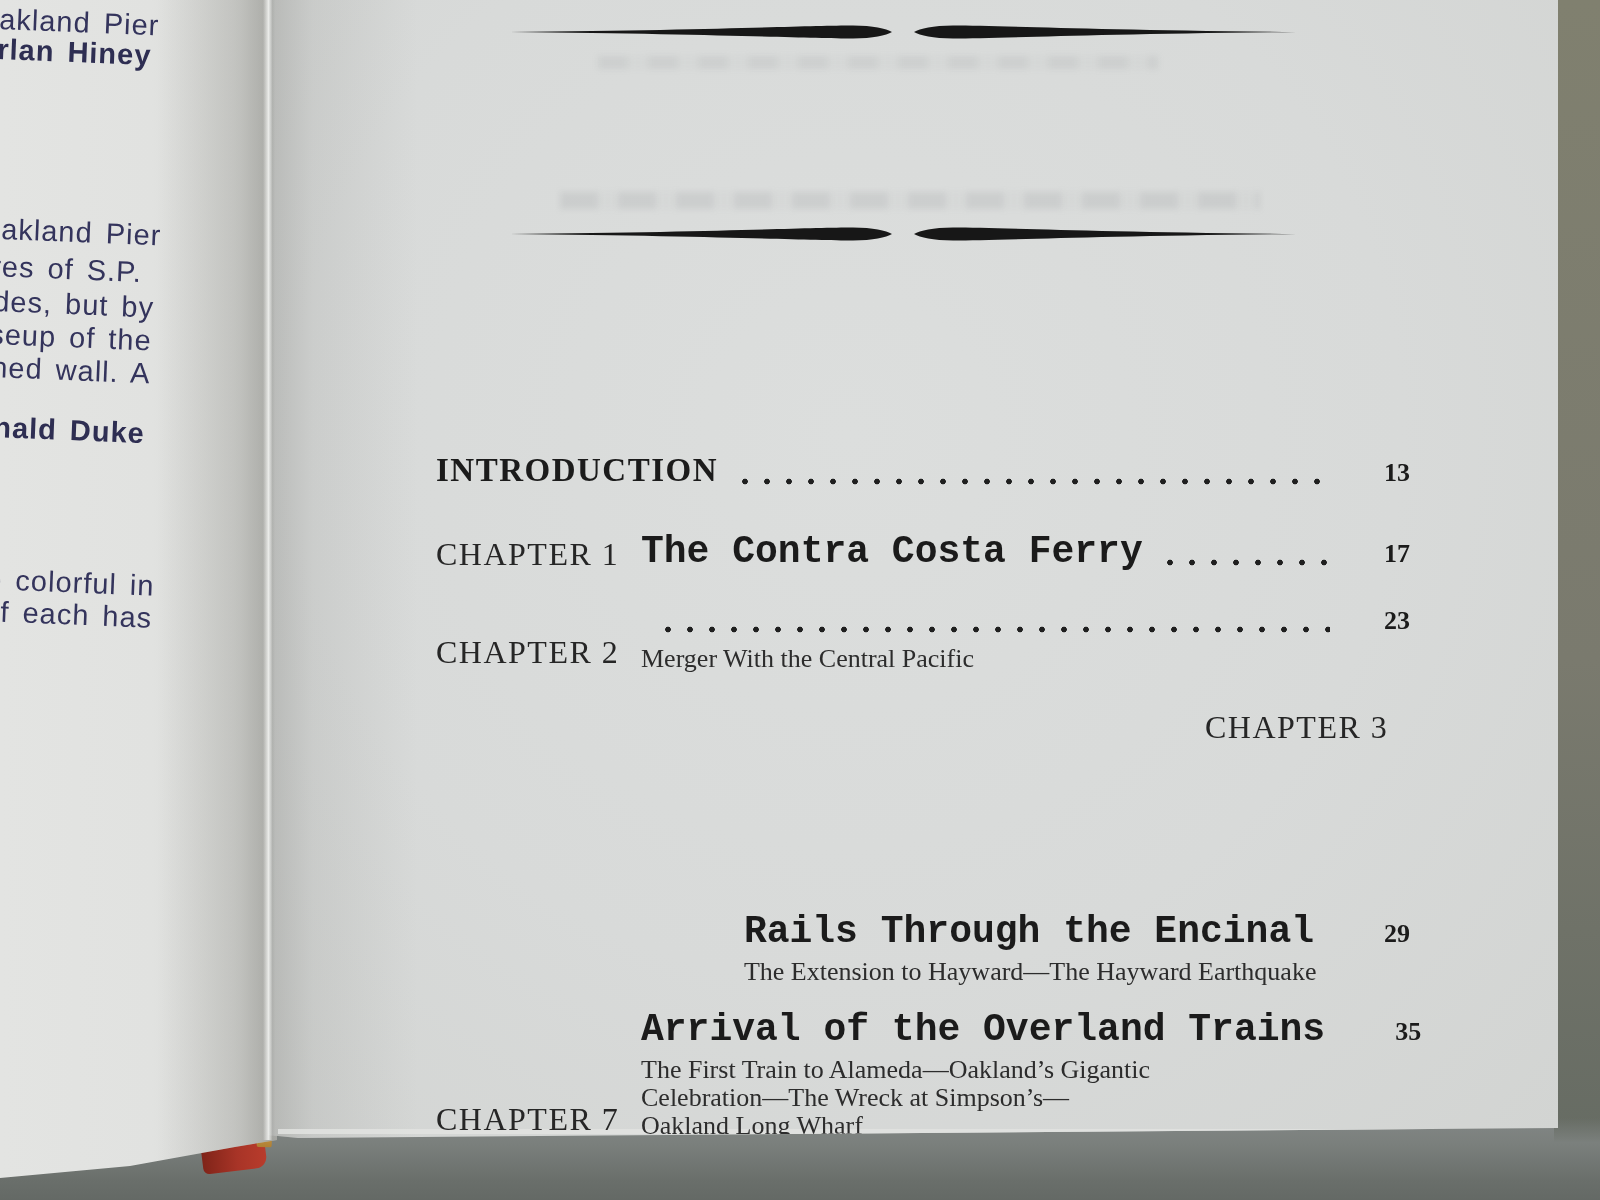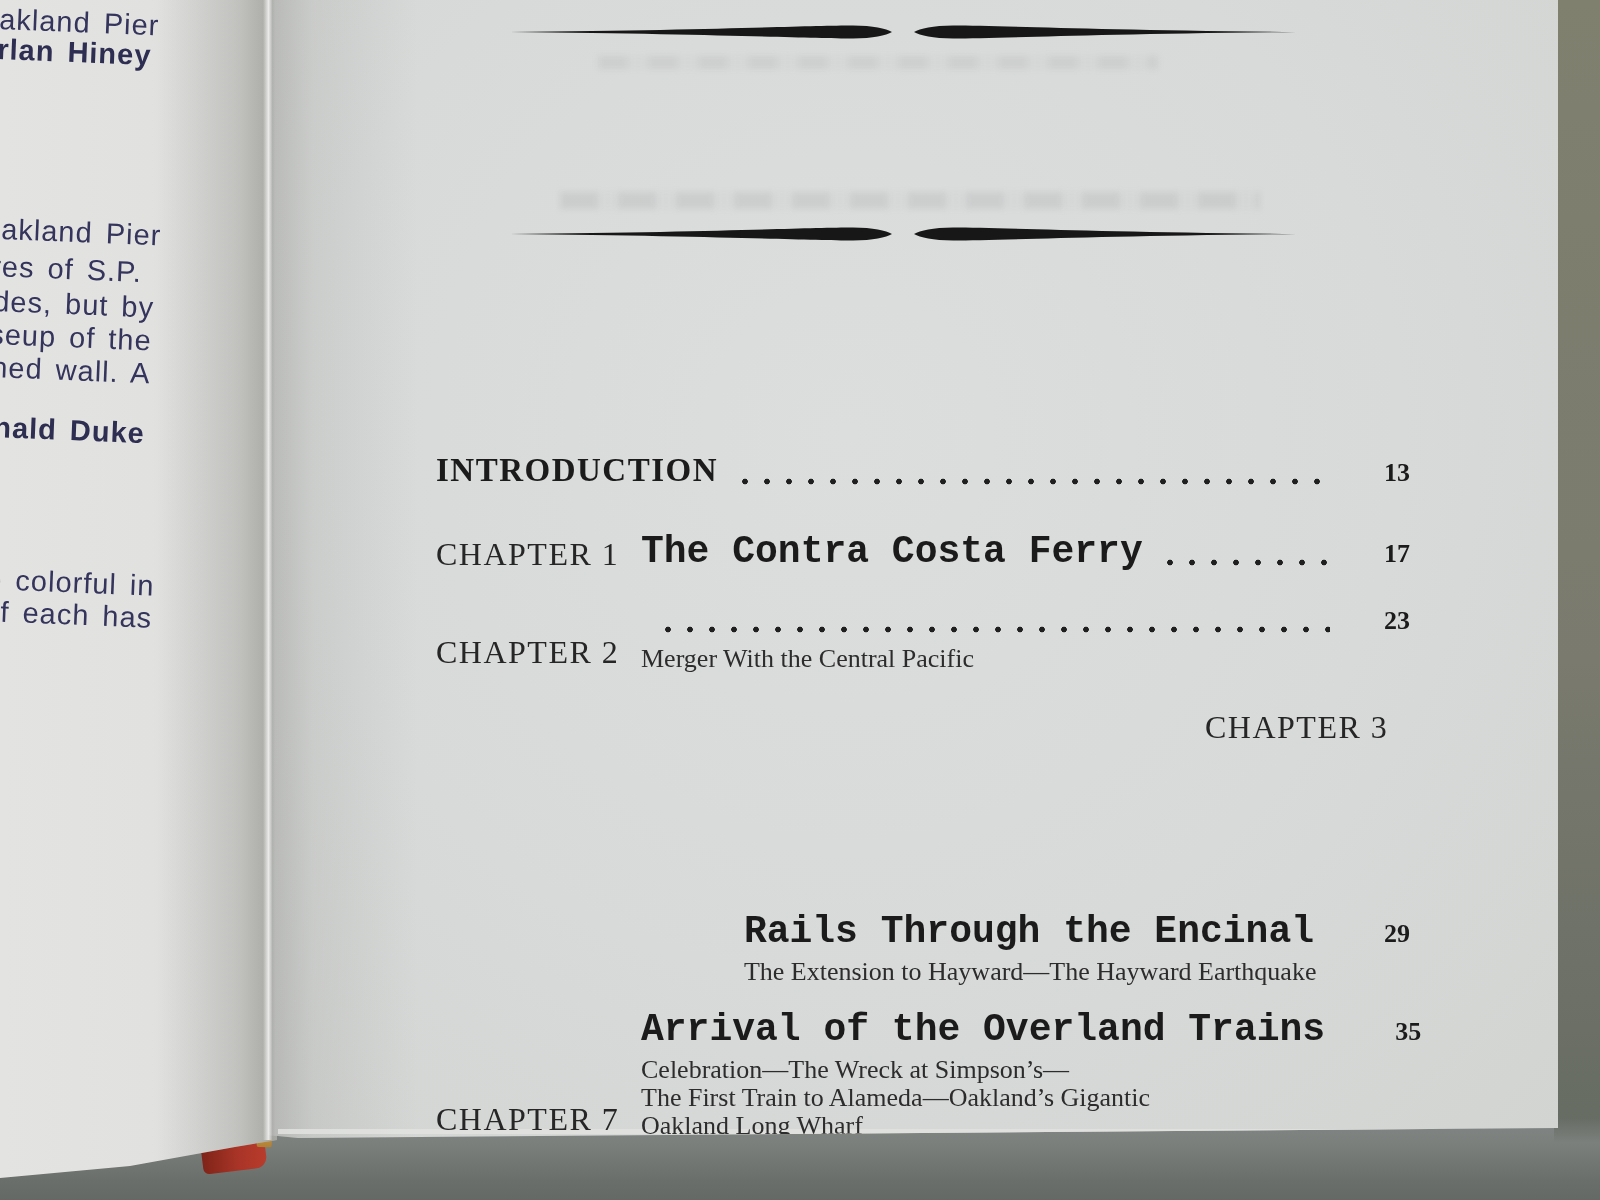--- a/index.html
+++ b/index.html
@@ -215,22 +215,22 @@
 
       <div class="toc-entry ch-4">
         <div class="chapter-col">CHAPTER 7</div>
         <div class="entry-main">
           <div class="entry-title-row">
             <span class="entry-title">Arrival of the Overland Trains</span>
             <span class="leader"></span>
             <span class="page-num">35</span>
           </div>
           <div class="entry-desc">
+            <div class="desc-line">The First Train to Alameda—Oakland’s Gigantic</div>
             <div class="desc-line">Celebration—The Wreck at Simpson’s—</div>
-            <div class="desc-line">The First Train to Alameda—Oakland’s Gigantic</div>
             <div class="desc-line">Oakland Long Wharf</div>
           </div>
         </div>
       </div>
 
     </div>
   </div>
 
   <div class="crease"></div>
 

